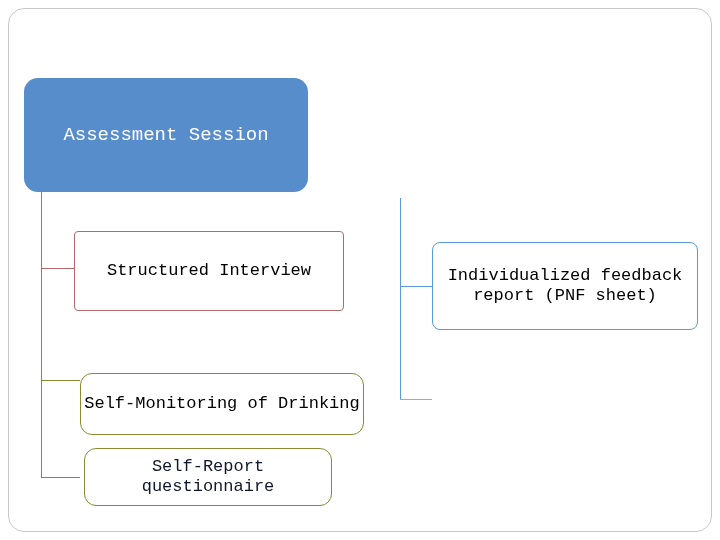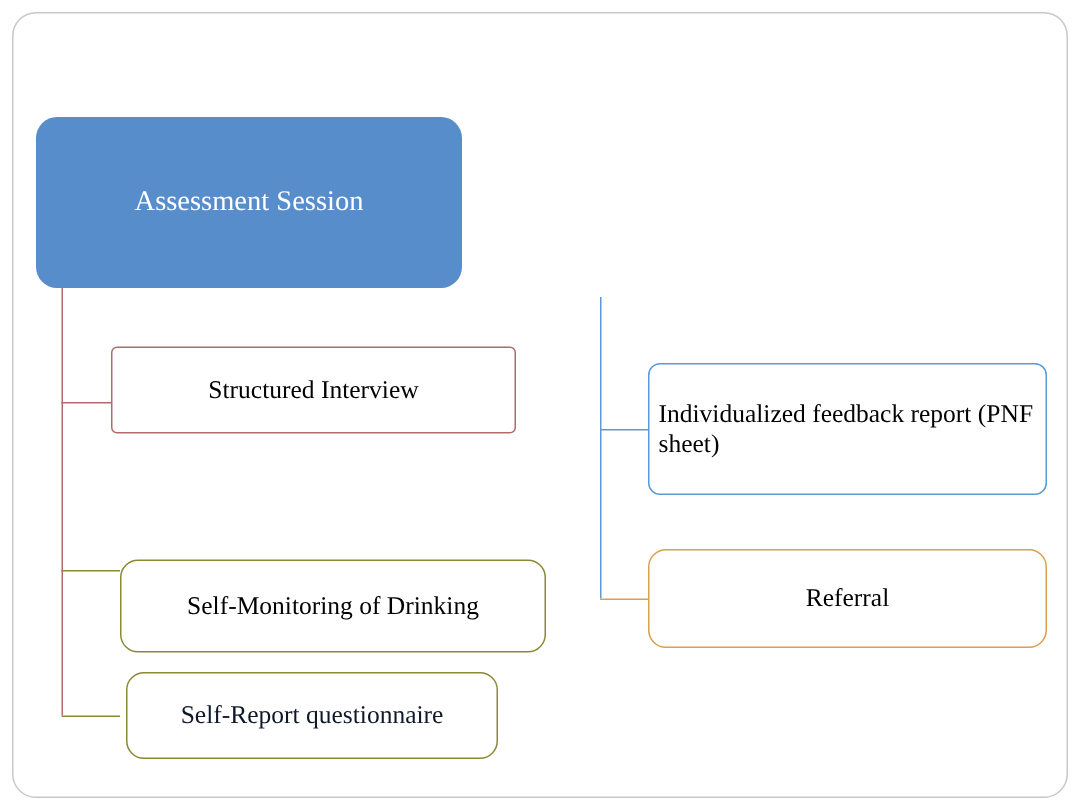--- a/index.html
+++ b/index.html
@@ -38,22 +38,23 @@
     color: #7a7a2a;
     letter-spacing: 0.2px;
   }
 
   .node {
     position: absolute;
     box-sizing: border-box;
     display: flex;
     align-items: center;
     justify-content: center;
-    text-align: left;
+    text-align: center;
     line-height: 1.2;
+    font-family: Liberation Mono, monospace;
   }
 
   
   #n-assessment {
     left: 24px;
     top: 78px;
     width: 284px;
     height: 114px;
     background: #588dcb;
     border-radius: 14px;
@@ -69,21 +70,21 @@
     border-radius: 12px;
     color: #ffffff;
     font-size: 19px;
   }
 
   
   #n-structured {
     left: 74px;
     top: 231px;
     width: 270px;
-    height: 58px;
+    height: 80px;
     border: 1px solid #b26a6a;
     border-radius: 4px;
     color: #000000;
     font-size: 17px;
   }
   #n-selfmon {
     left: 80px;
     top: 349px;
     width: 284px;
     height: 62px;
@@ -160,15 +161,14 @@
 
 
   <div class="node" id="n-structured">Structured  Interview</div>
 
   <div class="node" id="n-selfmon">Self-Monitoring of Drinking</div>
 
   <div class="node" id="n-selfreport">Self-Report questionnaire</div>
 
   <div class="node" id="n-individualized">Individualized feedback report  (PNF sheet)</div>
 
-  <div class="node" id="n-referral">Referral</div>
 
 </div>
 
 </body></html>

